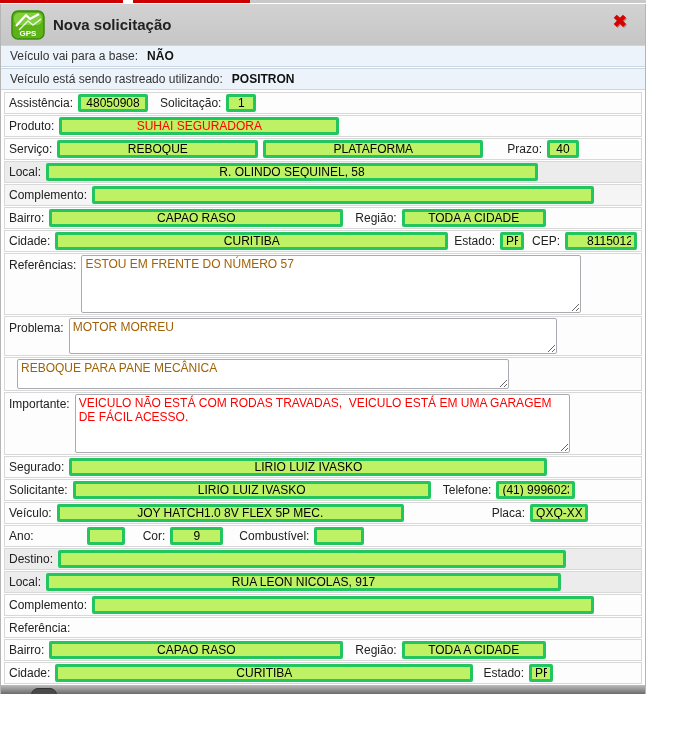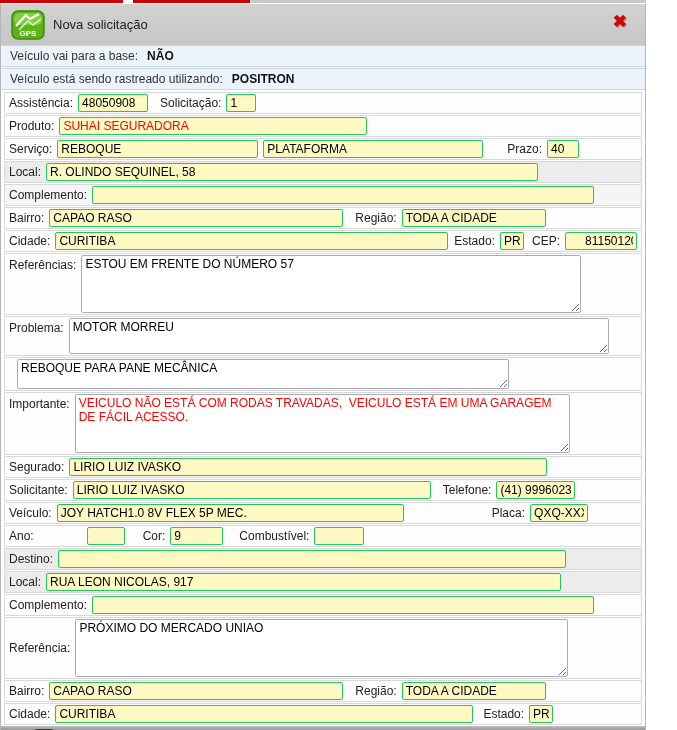--- a/index.html
+++ b/index.html
@@ -8,39 +8,39 @@
   .top-strip { position:relative; height:4px; background:#fff; }
   .top-strip .red-seg { position:absolute; top:0; height:3px; background:#cc0000; }
   .top-strip .seg1 { left:0; width:123px; }
   .top-strip .seg2 { left:133px; width:117px; }
   .top-strip .gray-seg { position:absolute; top:0; left:250px; right:31px; height:3px; background:#c9c9c9; }
 
   .dialog { width:646px; border-left:1px solid #b5b5b5; border-right:1px solid #b5b5b5; background:#fff; }
 
   .dlg-header { height:41px; background:linear-gradient(#d2d2d2,#c6c6c6); display:flex; align-items:center; padding:0 10px; position:relative; }
   .gps-icon { width:34px; height:30px; margin-right:8px; }
-  .dlg-title { font-size:13px; font-weight:normal; color:#222; }
+  .dlg-title { font-size:15px; font-weight:bold; color:#222; }
   .close-x { position:absolute; right:18px; top:9px; color:#d60400; font-size:17px; font-weight:bold; cursor:pointer; line-height:1;
              text-shadow:1px 1px 0 rgba(120,0,0,.35); }
 
   .info-bar { height:22px; background:#ecf3fb; border:1px solid #c9d6e2; border-left:none; border-right:none; display:flex; align-items:center;
               padding:0 9px; font-size:12px; color:#333; margin-bottom:1px; }
   .info-bar b { margin-left:9px; color:#111; }
 
   .form { padding:1px 3px 0 3px; background:#fff; }
   .row { display:flex; align-items:center; background:#fdfdfd; border:1px solid #d8d8d8; padding:1px 4px; margin-bottom:1px; min-height:21px; }
   .row.gray { background:#ececec; }
   .row.lightgray { background:#f5f5f5; }
   .row.top { align-items:flex-start; }
   .row.top .lbl { padding-top:3px; }
   .lbl { font-size:12px; color:#222; margin-right:5px; white-space:nowrap; }
-  input[type=text] { height:18px; border:1px solid #22c55e; border-radius:2px; font-family:"Liberation Sans",sans-serif; font-size:12px;
-                     padding:0 3px; color:#000; background:#fef9c3; }
+  input[type=text] { height:18px; border:3px solid #22c55e; border-radius:2px; font-family:"Liberation Sans",sans-serif; font-size:12px;
+                     padding:0 3px; color:#000; background:#bef264;text-align:center; }
   textarea { border:1px solid #a9abb0; border-radius:2px; font-family:"Liberation Sans",sans-serif; font-size:12px; padding:1px 3px;
-             color:#000000; background:#fff; resize:both; overflow:auto; }
+             color:#a16207; background:#fff; resize:both; overflow:auto; }
   .red-text { color:#ff0000 !important; }
 
   .dlg-footer { height:9px; background:linear-gradient(#bdbdbd,#6b6b6b); position:relative; overflow:hidden; }
   .footer-btn { position:absolute; left:30px; top:3px; width:26px; height:14px; border-radius:7px; background:#4a4a4a; border:1px solid #333; }
 </style>
 </head>
 <body>
 
 <div class="top-strip">
   <div class="red-seg seg1"></div>
@@ -75,21 +75,21 @@
 
     <div class="row">
       <span class="lbl">Assistência:</span>
       <input type="text" style="width: 70px;" value="48050908">
       <span class="lbl" style="margin-left:12px">Solicitação:</span>
       <input type="text" style="width: 30px;" value="1">
     </div>
 
     <div class="row">
       <span class="lbl">Produto:</span>
-      <input type="text" class="red-text" style="width: 308px;" value="SUHAI SEGURADORA">
+      <input type="text" class="red-text" style="width: 280px;" value="SUHAI SEGURADORA">
     </div>
 
     <div class="row">
       <span class="lbl">Serviço:</span>
       <input type="text" style="width: 201px;" value="REBOQUE">
       <input type="text" style="width: 220px; margin-left: 5px;" value="PLATAFORMA">
       <span class="lbl" style="margin-left:24px">Prazo:</span>
       <input type="text" style="width: 32px;" value="40">
     </div>
 
@@ -119,21 +119,21 @@
       <input type="text" style="width: 72px; padding-left: 19px;" value="81150120">
     </div>
 
     <div class="row top">
       <span class="lbl">Referências:</span>
       <textarea style="width: 500px; height: 58px;">ESTOU EM FRENTE DO NÚMERO 57</textarea>
     </div>
 
     <div class="row top">
       <span class="lbl">Problema:</span>
-      <textarea style="width: 540px; height: 36px;">MOTOR MORREU</textarea>
+      <textarea style="width: 488px; height: 36px;">MOTOR MORREU</textarea>
     </div>
 
     <div class="row top">
       <textarea style="width: 492px; height: 30px; margin-left: 8px;">REBOQUE PARA PANE MECÂNICA</textarea>
     </div>
 
     <div class="row top">
       <span class="lbl">Importante:</span>
       <textarea class="red-text" style="width: 495px; height: 59px;">VEICULO NÃO ESTÁ COM RODAS TRAVADAS,  VEICULO ESTÁ EM UMA GARAGEM DE FÁCIL ACESSO.</textarea>
     </div>
@@ -176,21 +176,20 @@
       <input type="text" style="width: 515px;" value="RUA LEON NICOLAS, 917">
     </div>
 
     <div class="row">
       <span class="lbl">Complemento:</span>
       <input type="text" style="width: 502px;" value="">
     </div>
 
     <div class="row">
       <span class="lbl">Referência:</span>
-      <textarea style="width: 493px; height: 58px;">PRÓXIMO DO MERCADO UNIAO</textarea>
     </div>
 
     <div class="row">
       <span class="lbl">Bairro:</span>
       <input type="text" style="width: 294px;" value="CAPAO RASO">
       <span class="lbl" style="margin-left:12px">Região:</span>
       <input type="text" style="width: 144px;" value="TODA A CIDADE">
     </div>
 
     <div class="row">

